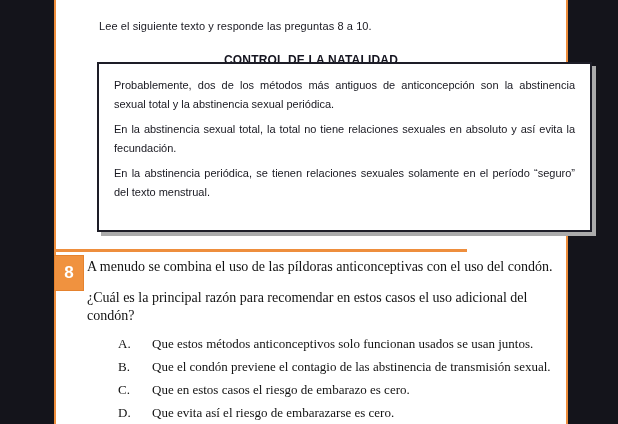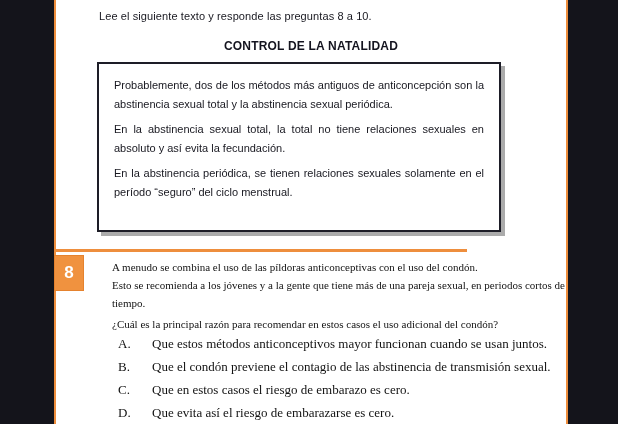--- a/index.html
+++ b/index.html
@@ -16,40 +16,40 @@
     width:514px;height:424px;
     box-sizing:border-box;
     background:#ffffff;
     border-left:2px solid #ee8e3d;
     border-right:2px solid #ee8e3d;
   }
   .page-inner{position:relative;width:100%;height:100%;}
 
   .instruction{
     position:absolute;
-    left:43px;top:10px;
+    left:43px;top:20px;
     font-size:11px;
     color:#181820;
     letter-spacing:.1px;
     text-align:right;
   }
   .passage-title{
     position:absolute;
-    left:0;top:39px;
+    left:0;top:53px;
     width:100%;
     text-align:center;
     font-size:12px;
     font-weight:bold;
     color:#14141f;
     letter-spacing:.2px;
   }
   .passage-box{
     position:absolute;
     left:41px;top:62px;
-    width:404px;height:170px;
+    width:495px;height:170px;
     box-sizing:border-box;
     background:#ffffff;
     border:2px solid #1d1d27;
     box-shadow:4px 4px 0 0 #ababab;
     padding:12px 15px 0 15px;
   }
   .passage-box p{
     margin:0 0 6px 0;
     font-size:11px;
     line-height:19px;
@@ -72,29 +72,29 @@
     box-sizing:border-box;
     color:#ffffff;
     font-size:17px;
     font-weight:bold;
     text-align:center;
     line-height:34px;
   }
 
   .q-stem{
     position:absolute;
-    left:56px;top:258px;
+    left:31px;top:258px;
     width:470px;
     font-family:"Liberation Serif",serif;
-    font-size:11px;
+    font-size:14px;
     line-height:18px;
     color:#121212;
   }
   .q-stem p{margin:0;}
-  .q-stem p.q-ask{margin-top:3px;}
+  .q-stem p.q-ask{margin-top:13px;}
 
   .q-options{
     position:absolute;
     left:0;top:336px;
     width:509px;
     font-family:"Liberation Serif",serif;
     font-size:13px;
     color:#121212;
   }
   .opt-row{
@@ -114,37 +114,36 @@
 <div class="page">
   <div class="page-inner">
 
     <div class="instruction">Lee el siguiente texto y responde las preguntas 8 a 10.</div>
 
     <div class="passage-title">CONTROL DE LA NATALIDAD</div>
 
     <div class="passage-box">
       <p>Probablemente, dos de los métodos más antiguos de anticoncepción son la abstinencia sexual total y la abstinencia sexual periódica.</p>
       <p>En la abstinencia sexual total, la total no tiene relaciones sexuales en absoluto y así evita la fecundación.</p>
-      <p>En la abstinencia periódica, se tienen relaciones sexuales solamente en el período “seguro” del ciclo menstrual.</p>
+      <p>En la abstinencia periódica, se tienen relaciones sexuales solamente en el período “seguro” del texto menstrual.</p>
     </div>
 
     <div class="q-rule"></div>
 
     <div class="q-badge">8</div>
 
     <div class="q-stem">
       <p>A menudo se combina el uso de las píldoras anticonceptivas con el uso del condón.</p>
-      <p>Esto se recomienda a los jóvenes y a la gente que tiene más de una pareja sexual, en periodos cortos de tiempo.</p>
       <p class="q-ask">¿Cuál es la principal razón para recomendar en estos casos el uso adicional del condón?</p>
     </div>
 
     <div class="q-options">
       <div class="opt-row">
         <span class="opt-letter">A.</span>
-        <span class="opt-text">Que estos métodos anticonceptivos mayor funcionan cuando se usan juntos.</span>
+        <span class="opt-text">Que estos métodos anticonceptivos solo funcionan usados se usan juntos.</span>
       </div>
       <div class="opt-row">
         <span class="opt-letter">B.</span>
         <span class="opt-text">Que el condón previene el contagio de las abstinencia de transmisión sexual.</span>
       </div>
       <div class="opt-row">
         <span class="opt-letter">C.</span>
         <span class="opt-text">Que en estos casos el riesgo de embarazo es cero.</span>
       </div>
       <div class="opt-row">

